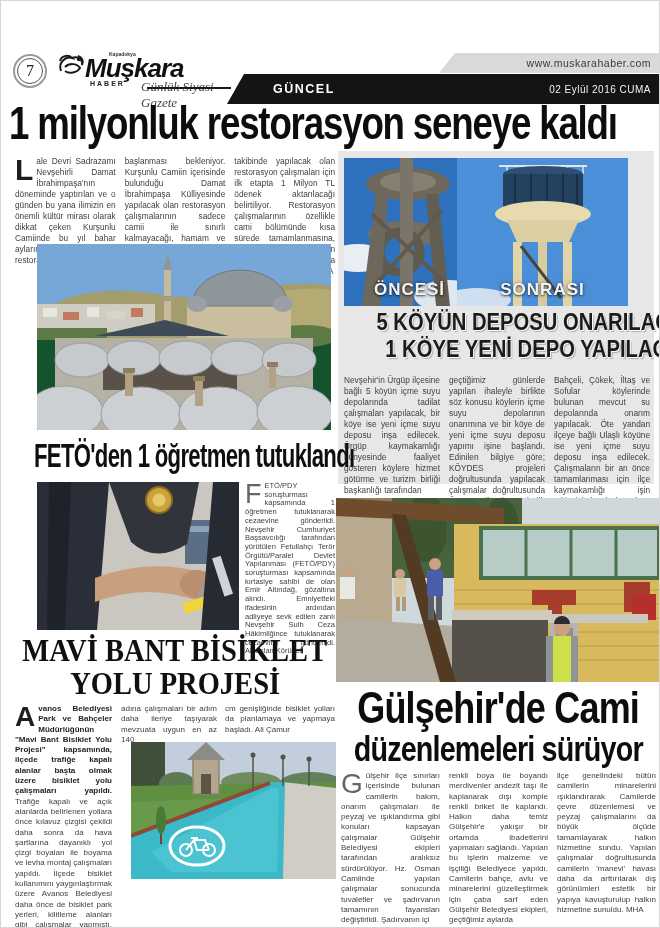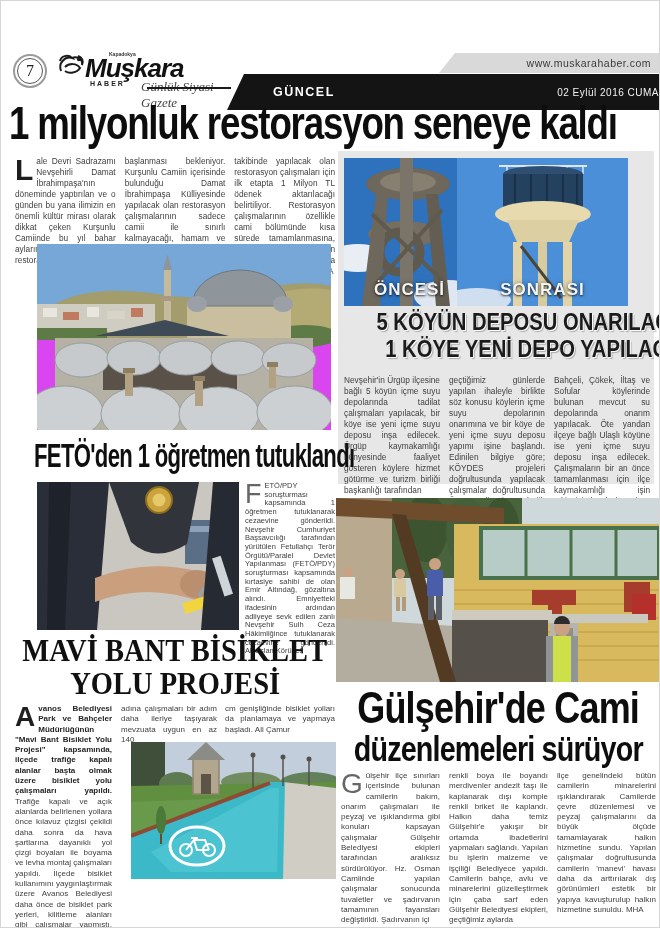--- a/index.html
+++ b/index.html
@@ -17,23 +17,23 @@
   .logo-name{position:absolute;left:28px;top:4px;font-size:26px;font-weight:bold;font-style:italic;
              letter-spacing:-1px;color:#111;}
   .logo-sub{position:absolute;left:33px;top:31px;font-size:7px;font-weight:bold;letter-spacing:2px;color:#222;}
   .logo-tag{position:absolute;left:84px;top:30px;font-size:13px;font-style:italic;
             font-family:"Liberation Serif",serif;color:#444;}
   .logo-rule{position:absolute;left:146px;top:86px;width:84px;height:2px;background:#1a1a1a;}
   .band-site{position:absolute;left:438px;top:52px;width:222px;height:20px;background:#d9d9d9;
              clip-path:polygon(16px 0,100% 0,100% 100%,0 100%);display:flex;align-items:center;
              justify-content:flex-end;padding-right:10px;box-sizing:border-box;
              font-size:10.5px;color:#3a3a3a;letter-spacing:.5px;}
-  .band-main{position:absolute;left:226px;top:73px;width:434px;height:36px;background:#141414;
+  .band-main{position:absolute;left:226px;top:73px;width:434px;height:30px;background:#141414;
              clip-path:polygon(17px 0,100% 0,100% 100%,0 100%);display:flex;align-items:center;
-             justify-content:space-between;box-sizing:border-box;padding:0 2px 0 46px;}
+             justify-content:space-between;box-sizing:border-box;padding:0 10px 0 46px;}
   .guncel{color:#fff;font-weight:bold;font-size:12.5px;letter-spacing:1.5px;}
   .dateline{color:#f2f2f2;font-size:10px;letter-spacing:.5px;}
   
   .h-main{position:absolute;left:8px;top:94px;white-space:nowrap;font-size:47px;font-weight:bold;
           letter-spacing:-1.5px;color:#0d0d0d;transform:scaleX(.78);transform-origin:left top;}
   .h-feto{position:absolute;left:33px;top:436px;white-space:nowrap;font-size:33px;font-weight:bold;
           letter-spacing:-1px;color:#0f0f0f;transform:scaleX(.67);transform-origin:left top;}
   .h-center{display:flex;flex-direction:column;align-items:center;}
   .h-center>div{white-space:nowrap;}
   .h-depo{position:absolute;left:320px;top:158px;width:352px;padding-left:44px;}
@@ -50,21 +50,21 @@
   .col-sm{font-size:8px;line-height:10.3px;}
   .dropcap{float:left;margin:1px 3px 0 0;font-weight:bold;color:#1e1e1e;}
   .dc-l{font-size:30px;line-height:25px;}
   .dc-f{font-size:27px;line-height:22px;font-weight:400;color:#666;}
   .dc-a{font-size:28px;line-height:23px;}
   .dc-g{font-size:28px;line-height:23px;font-weight:400;color:#666;}
   .abscol{position:absolute;font-size:8px;line-height:10.3px;text-align:justify;color:#3e3e3e;}
   .boldlead{font-weight:bold;color:#1f1f1f;}
   
   .gray-panel{position:absolute;left:337px;top:150px;width:316px;height:333px;background:#e7e7e7;}
-  .photo{position:absolute;overflow:hidden;background:#d946ef;}
+  .photo{position:absolute;overflow:hidden;background:#14532d;}
   .photo svg{display:block;width:100%;height:100%;}
   .photo-label{position:absolute;bottom:6px;width:100%;text-align:center;color:#f4f4f4;
                font-weight:bold;font-size:17px;letter-spacing:1px;
                text-shadow:0 1px 2px rgba(0,0,0,.65),0 0 4px rgba(0,0,0,.4);}
 </style>
 </head>
 <body>
 
 <div class="page">
 

